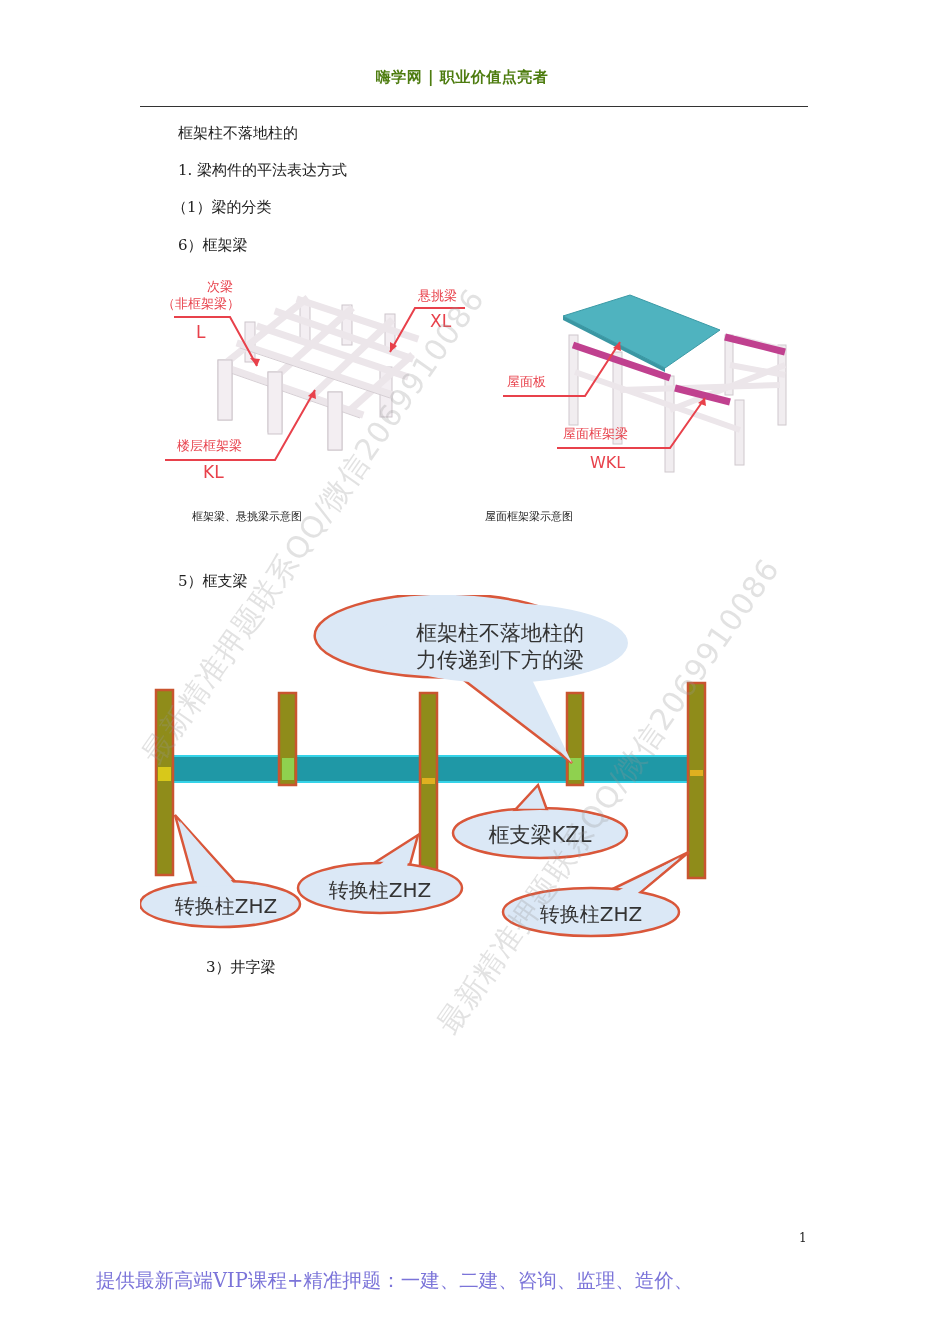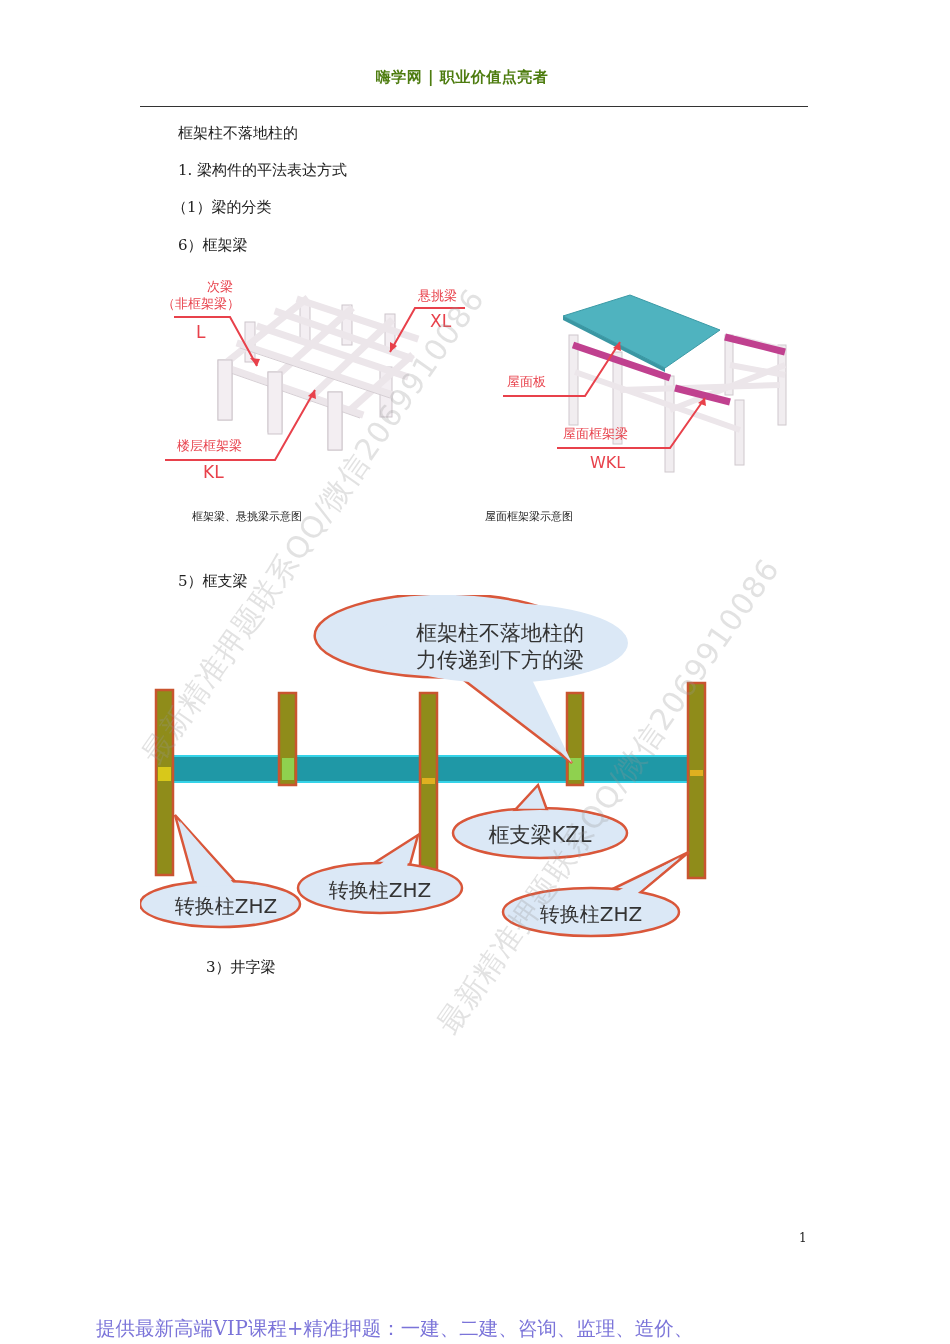--- a/index.html
+++ b/index.html
@@ -6,21 +6,21 @@
   body { width: 950px; height: 1344px; position: relative; overflow: hidden;
          font-family: "DejaVu Serif", "Liberation Serif", serif; color: #222; }
   .abs { position: absolute; }
   .header-title { left: 0; width: 924px; top: 68px; text-align: center;
                   color: #4d7c0f; font-family: "DejaVu Sans", sans-serif; font-size: 15px; font-weight: bold; letter-spacing: 0.5px; }
   .header-rule { left: 140px; width: 668px; top: 106px; height: 0; border-top: 1.5px solid #333; }
   .para { font-size: 15px; color: #222; white-space: nowrap; }
   .caption { font-size: 11px; color: #222; white-space: nowrap; }
   .page-num { font-size: 12px; color: #222; font-family: "DejaVu Serif", serif; }
   .footer { left: 96px; width: 760px; font-size: 19.5px; color: #7b74d9; line-height: 30px;
-            font-family: "DejaVu Serif", "Liberation Serif", serif; margin-top: 48px; }
+            font-family: "DejaVu Serif", "Liberation Serif", serif; }
   .watermark { color: rgba(150,150,150,0.28); font-family: "DejaVu Sans", sans-serif; font-size: 30px;
                white-space: nowrap; transform-origin: left center; transform: rotate(-55deg);
                letter-spacing: 1px; pointer-events: none; }
   svg text { font-family: "DejaVu Sans", sans-serif; }
 </style>
 </head>
 <body>
 
 <div class="abs header-title">嗨学网  |  职业价值点亮者</div>
 <div class="abs header-rule"></div>

